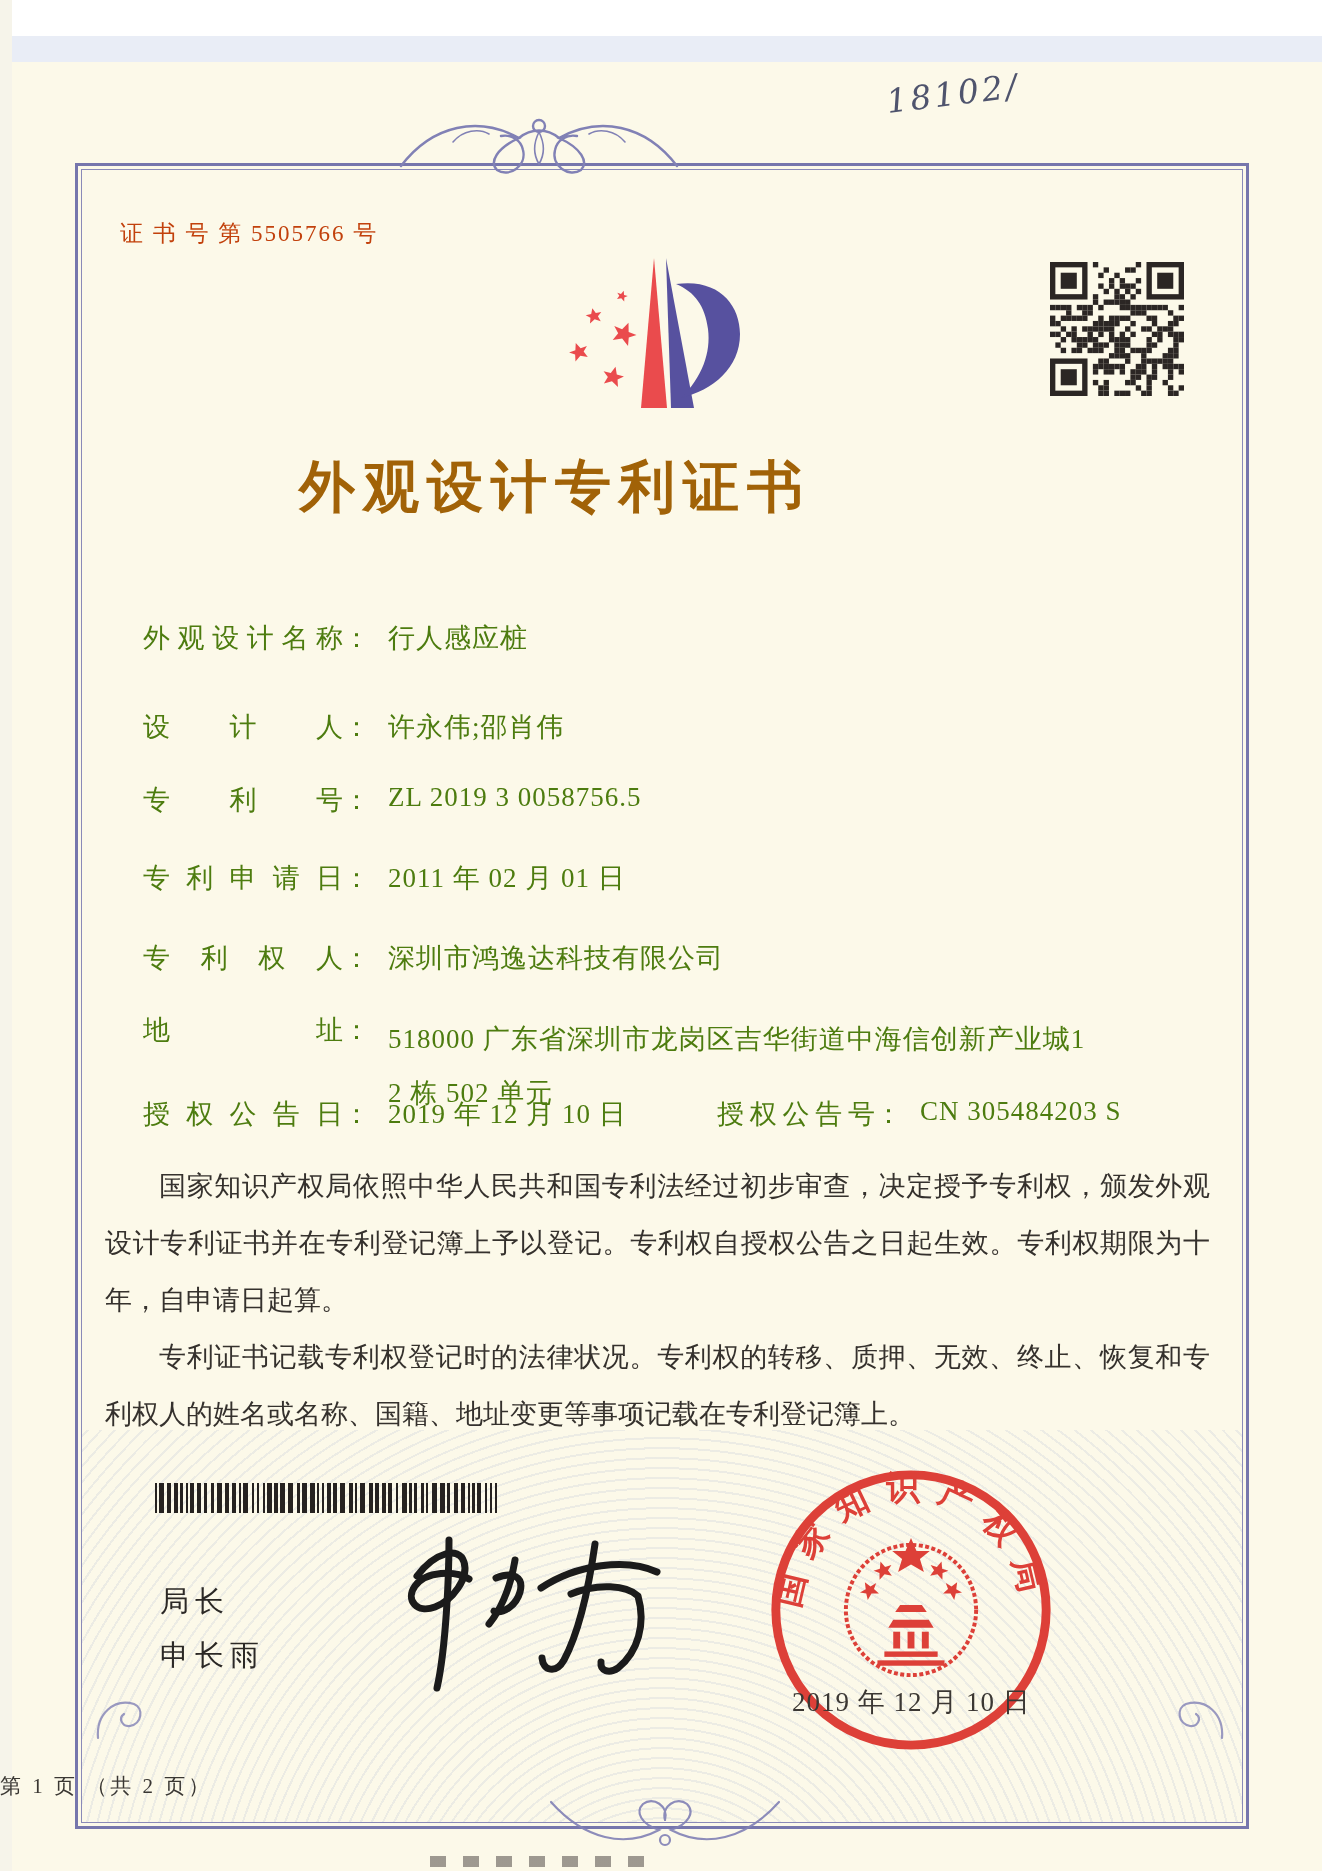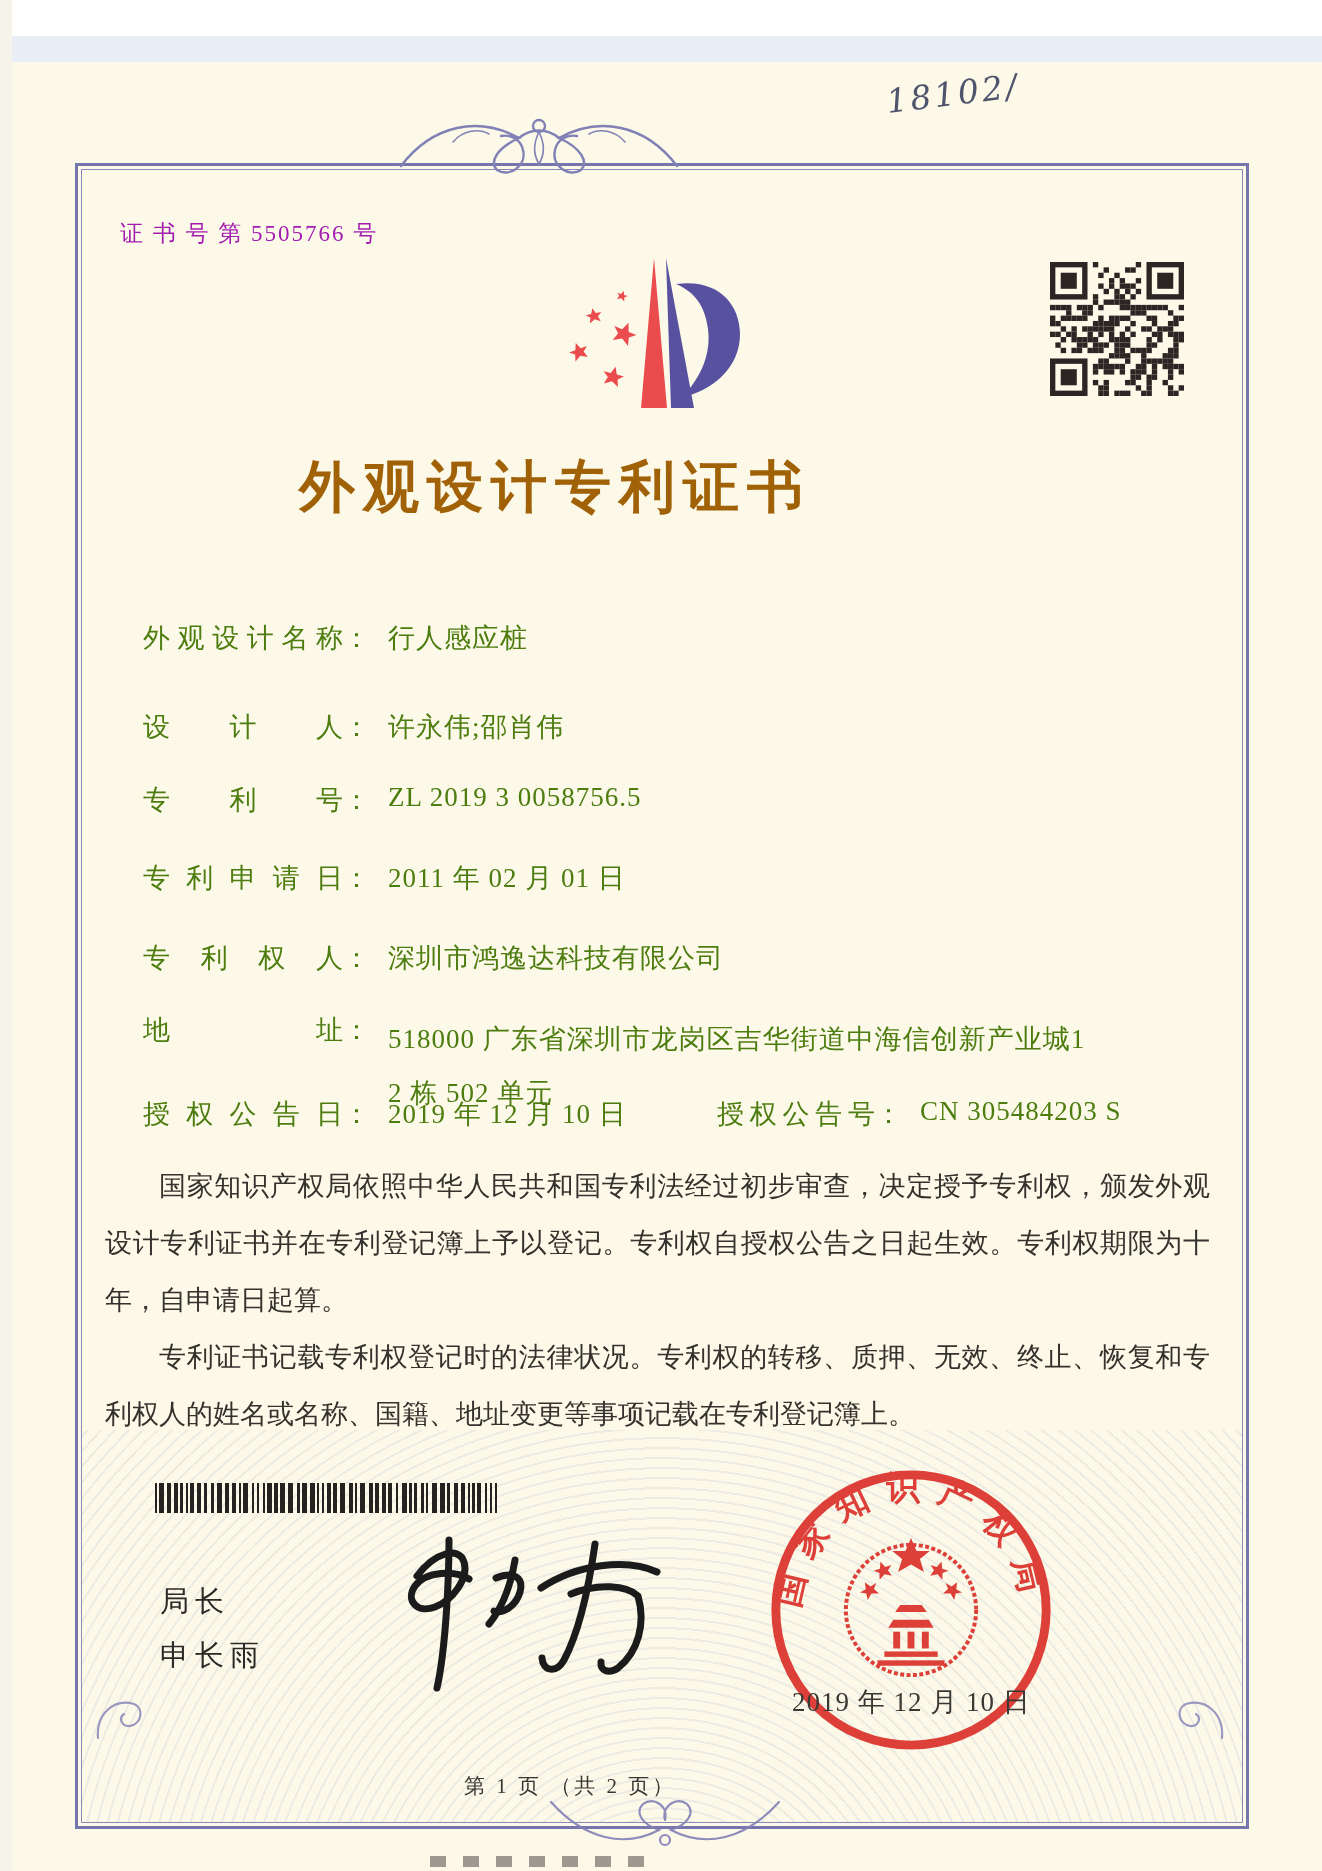--- a/index.html
+++ b/index.html
@@ -12,21 +12,21 @@
   .strip-blue{position:absolute;left:0;top:36px;width:100%;height:26px;background:#e9edf6;}
   .left-sliver{position:absolute;left:0;top:0;width:12px;height:100%;background:#f6f4ea;}
   .waves{
     position:absolute;left:82px;top:1430px;width:1160px;height:392px;
     background:repeating-radial-gradient(circle at 50% 135%,rgba(128,146,196,.13) 0 2px,transparent 2px 10px);
     pointer-events:none;
   }
   .frame{position:absolute;left:75px;top:163px;width:1168px;height:1660px;border:3px solid #7676ac;}
   .frame-inner{position:absolute;inset:3px;border:1px solid #8a8ab8;}
   .ornament{position:absolute;color:#8181b5;}
-  .cert-no{position:absolute;left:120px;top:218px;font-size:23px;letter-spacing:2px;color:#a21caf;}
+  .cert-no{position:absolute;left:120px;top:218px;font-size:23px;letter-spacing:2px;color:#c2410c;}
   .handwritten{
     position:absolute;left:886px;top:74px;font-size:33px;font-style:italic;
     color:#4f546d;transform:rotate(-7deg);font-family:"DejaVu Serif",serif;letter-spacing:3px;
   }
   .logo{position:absolute;left:550px;top:246px;width:205px;height:170px;}
   .qr{position:absolute;left:1050px;top:262px;width:134px;height:134px;}
   .title{
     position:absolute;left:155px;top:450px;width:800px;text-align:center;
     font-size:56px;font-weight:bold;letter-spacing:8px;color:#a16207;
   }
@@ -42,21 +42,21 @@
     font-size:27px;line-height:57px;text-align:justify;color:#35312d;
   }
   .body-text p{margin:0;text-indent:2em;}
   .barcode{position:absolute;left:155px;top:1483px;width:345px;height:30px;}
   .director-title{position:absolute;left:160px;top:1582px;font-size:29px;letter-spacing:6px;color:#2b2825;}
   .director-name{position:absolute;left:160px;top:1636px;font-size:29px;letter-spacing:6px;color:#2b2825;}
   .signature{position:absolute;left:365px;top:1532px;width:310px;height:178px;}
   .seal{position:absolute;left:763px;top:1462px;width:296px;height:296px;}
   .seal-ring-text{font-size:34px;font-weight:bold;letter-spacing:16px;fill:#dd4038;}
   .seal-date{position:absolute;left:792px;top:1684px;font-size:27px;letter-spacing:1px;color:#3b3733;z-index:5;}
-  .footer{position:absolute;left:0;top:1772px;width:1100px;text-align:center;font-size:21px;letter-spacing:3px;color:#3a3733;padding-left:20px;}
+  .footer{position:absolute;left:0;top:1772px;width:1100px;font-size:21px;letter-spacing:3px;color:#3a3733;}
   .clipped-frag{
     position:absolute;left:430px;top:1856px;width:230px;height:11px;opacity:.65;
     background:repeating-linear-gradient(90deg,#6b6560 0 16px,transparent 16px 33px);
   }
 </style>
 </head>
 <body>
 
 <div class="page">
 

